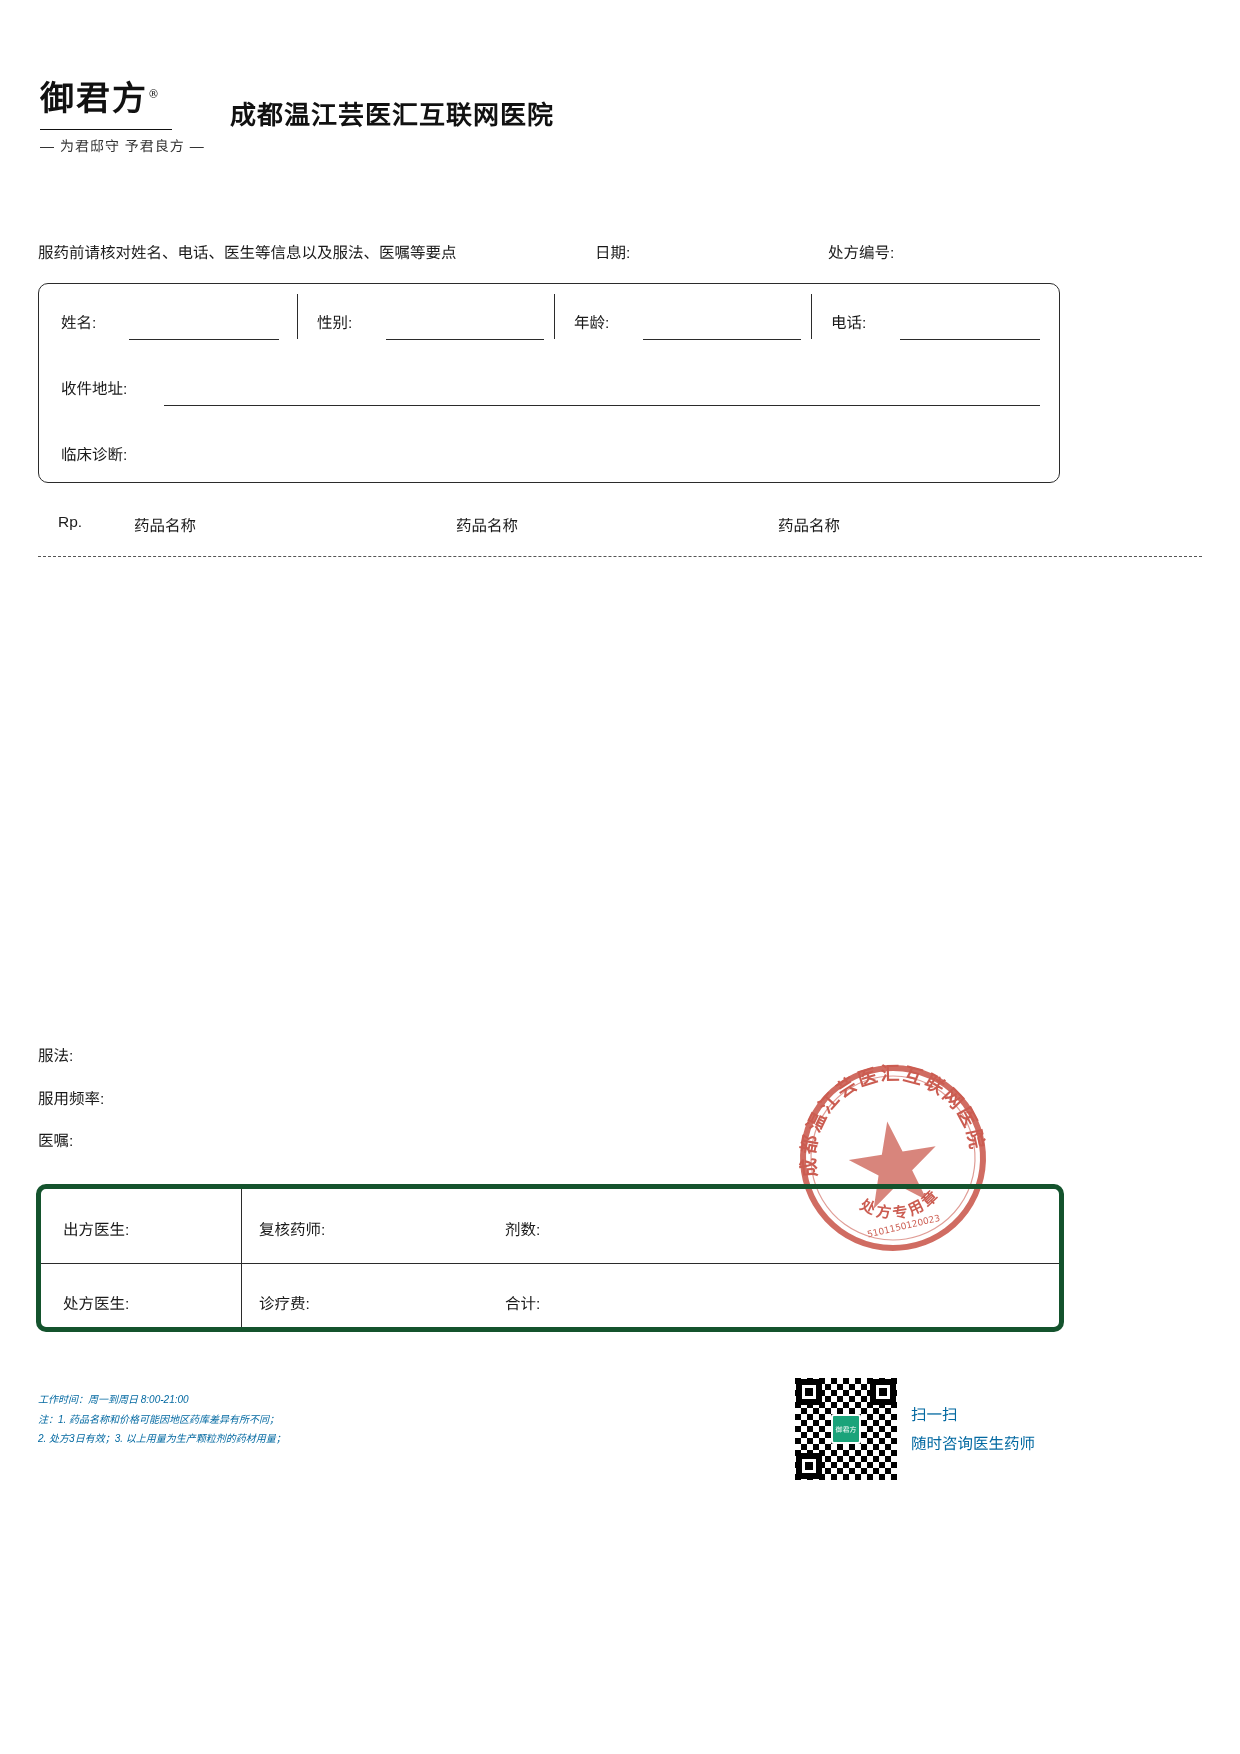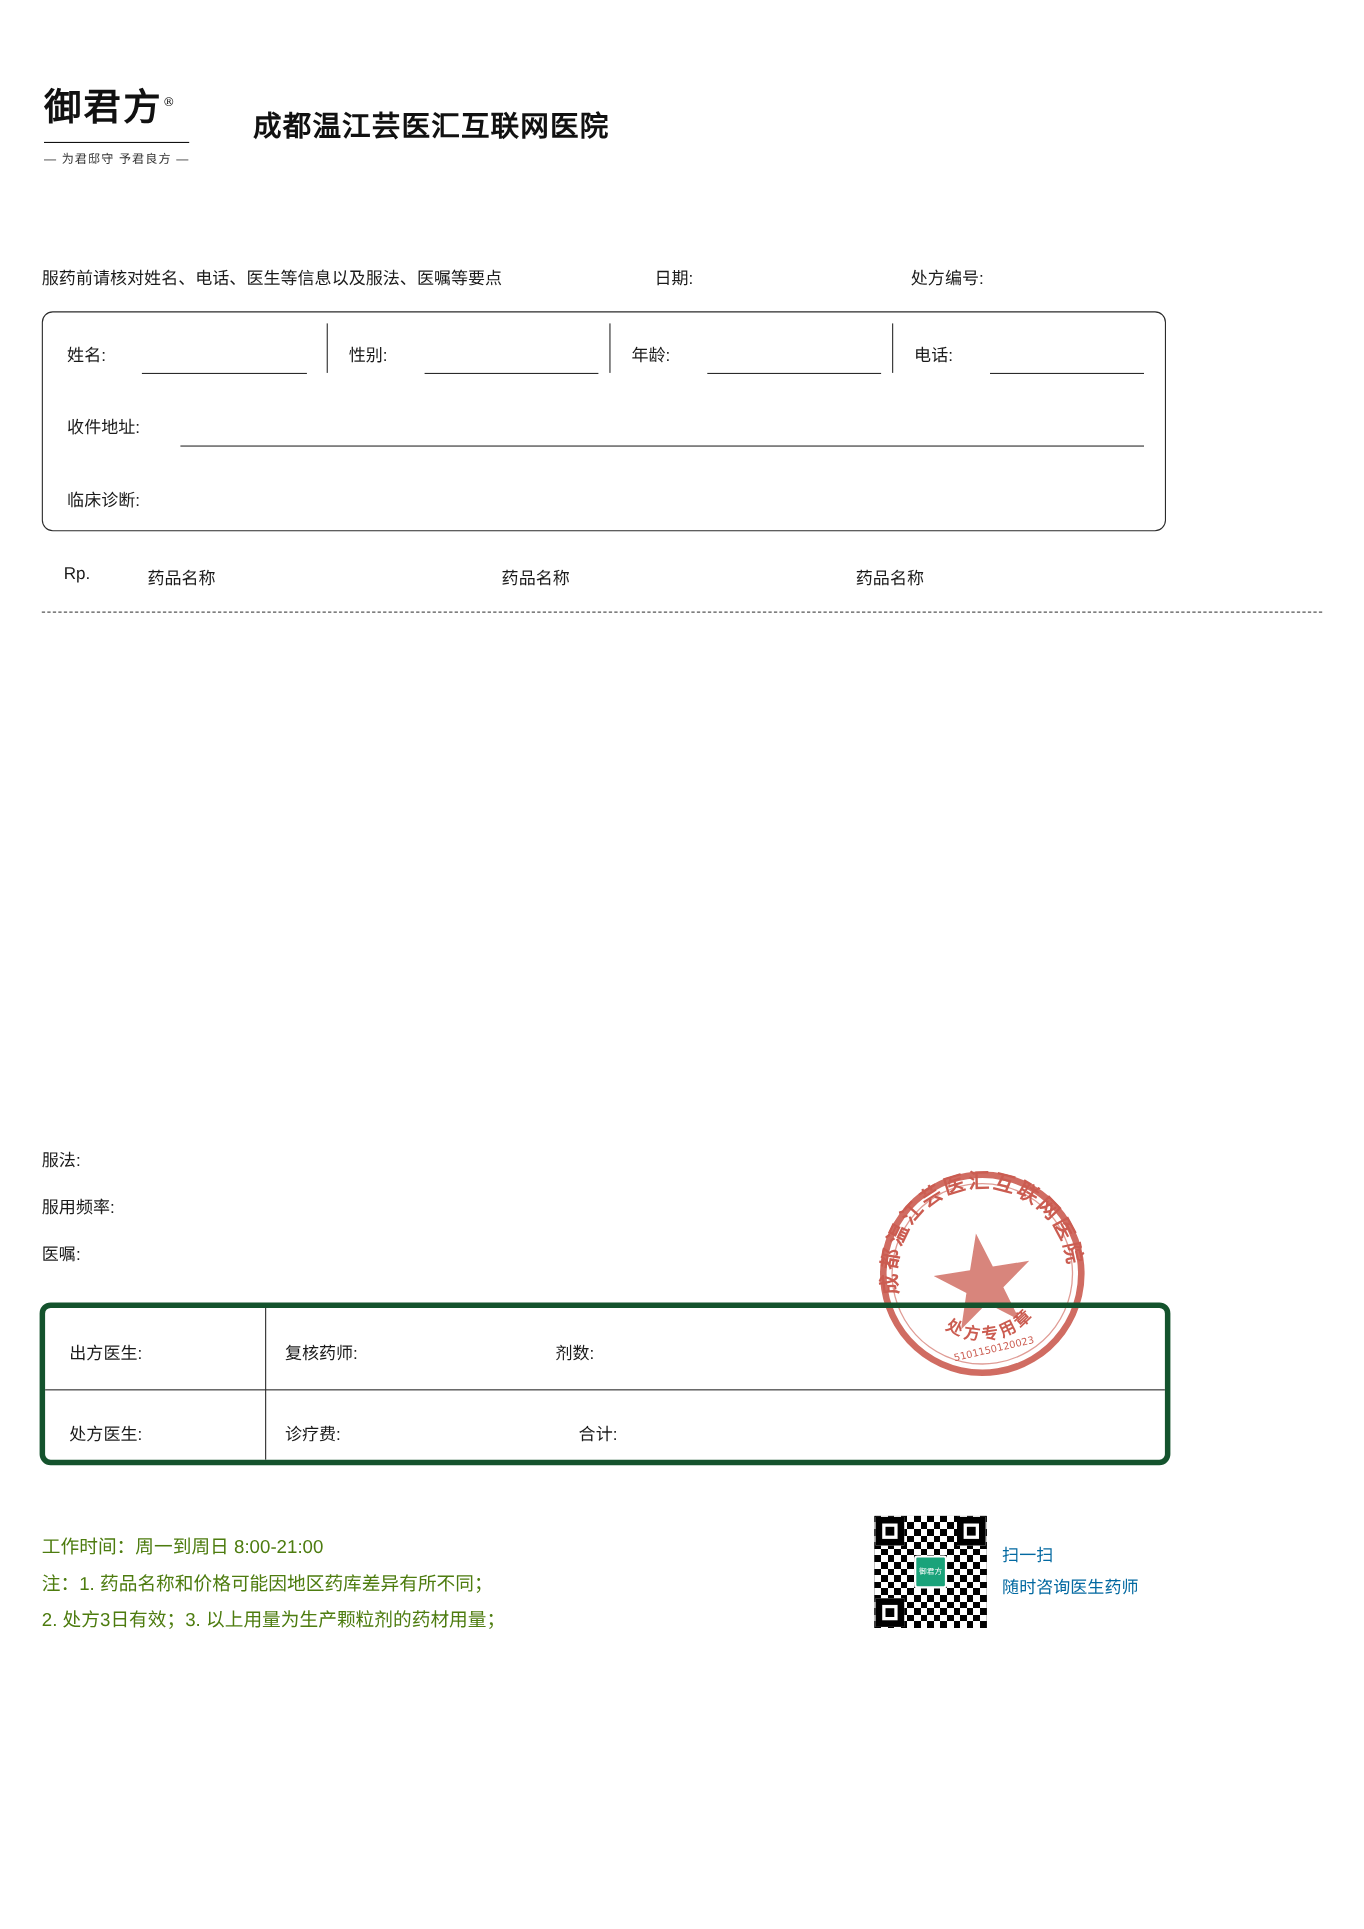--- a/index.html
+++ b/index.html
@@ -49,21 +49,21 @@
     font-weight: normal;
   }
   .logo-rule {
     margin-top: 12px;
     width: 132px;
     height: 1px;
     background: #111;
   }
   .logo-sub {
     margin-top: 5px;
-    font-size: 11px;
+    font-size: 14px;
     color: #333;
     letter-spacing: 1px;
     white-space: nowrap;
   }
   .hospital-name {
     margin-left: 40px;
     margin-top: 14px;
     font-size: 26px;
     font-weight: bold;
     letter-spacing: 1px;
@@ -187,23 +187,24 @@
     position: absolute;
     font-size: 15.5px;
     white-space: nowrap;
   }
 
   
   .footer {
     position: absolute;
     left: 38px;
     top: 1390px;
-    font-size: 17px;
+    font-size: 10px;
     line-height: 1.95;
-    color: #4d7c0f;
+    color: #0369a1;
+    font-style: italic;
   }
   .footer div { white-space: nowrap; }
 
   
   .qr-area {
     position: absolute;
     left: 795px;
     top: 1378px;
     display: flex;
     align-items: center;
@@ -360,21 +361,21 @@
   <div class="sign-box">
     <div class="sb-hsep"></div>
     <div class="sb-vsep"></div>
 
     <div class="sb-cell" style="left:22px; top:28px;">出方医生:</div>
     <div class="sb-cell" style="left:218px; top:28px;">复核药师:</div>
     <div class="sb-cell" style="left:464px; top:28px;">剂数:</div>
 
     <div class="sb-cell" style="left:22px; top:102px;text-align:right;">处方医生:</div>
     <div class="sb-cell" style="left:218px; top:102px;">诊疗费:</div>
-    <div class="sb-cell" style="left:464px; top:102px;margin-left:21px;">合计:</div>
+    <div class="sb-cell" style="left:464px; top:102px;">合计:</div>
   </div>
 
   <div class="footer">
     <div>工作时间：周一到周日  8:00-21:00</div>
     <div>注：1. 药品名称和价格可能因地区药库差异有所不同；</div>
     <div>2. 处方3日有效；3. 以上用量为生产颗粒剂的药材用量；</div>
   </div>
 
   <div class="qr-area">
     <div class="qr-img">

